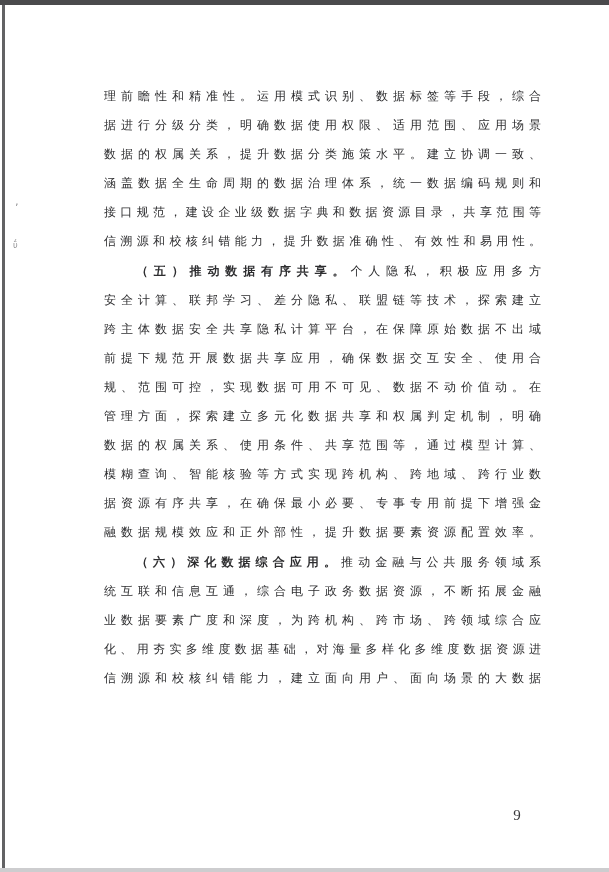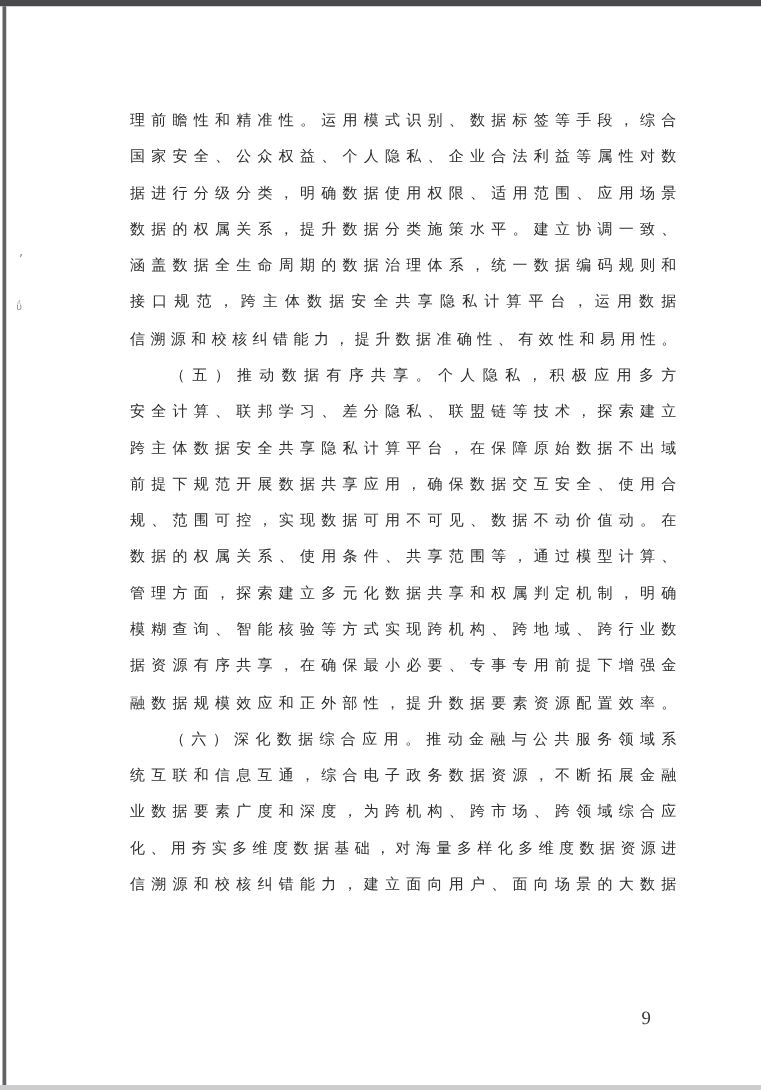--- a/index.html
+++ b/index.html
@@ -52,21 +52,21 @@
   .paragraph { margin: 0; padding: 0; }
   .line {
     height: 29.1px;
     line-height: 29.1px;
     text-align: justify;
     text-align-last: justify;
     -moz-text-align-last: justify;
     overflow: hidden;
   }
   .line.indent { text-indent: 32px; }
-  .line strong { font-weight: 400; }
+  .line strong { font-weight: 700; }
   .page-number {
     position: absolute;
     left: 503px;
     top: 807px;
     width: 28px;
     text-align: center;
     font-size: 15px;
     color: #38383a;
   }
 </style>
@@ -76,35 +76,34 @@
 <div class="scan-edge-top"></div>
 <div class="scan-edge-left"></div>
 <div class="scan-edge-bottom"></div>
 
 <span class="scan-mark scan-mark-1">ʼ</span>
 <span class="scan-mark scan-mark-2">ΰ</span>
 
 <main class="text-block" id="doc-body">
     <div class="paragraph">
       <div class="line"><span>理前瞻性和精准性。运用模式识别、数据标签等手段，综合</span></div>
-      <div class="line"><span>国家安全、公众权益、个人隐私、企业合法利益等属性对数</span></div>
       <div class="line"><span>据进行分级分类，明确数据使用权限、适用范围、应用场景</span></div>
       <div class="line"><span>数据的权属关系，提升数据分类施策水平。建立协调一致、</span></div>
       <div class="line"><span>涵盖数据全生命周期的数据治理体系，统一数据编码规则和</span></div>
-      <div class="line"><span>接口规范，跨主体数据安全共享隐私计算平台，运用数据</span></div>
+      <div class="line"><span>接口规范，建设企业级数据字典和数据资源目录，共享范围等</span></div>
       <div class="line"><span>信溯源和校核纠错能力，提升数据准确性、有效性和易用性。</span></div>
     </div>
     <div class="paragraph">
       <div class="line indent"><strong>（五）推动数据有序共享。</strong><span>个人隐私，积极应用多方</span></div>
       <div class="line"><span>安全计算、联邦学习、差分隐私、联盟链等技术，探索建立</span></div>
       <div class="line"><span>跨主体数据安全共享隐私计算平台，在保障原始数据不出域</span></div>
       <div class="line"><span>前提下规范开展数据共享应用，确保数据交互安全、使用合</span></div>
       <div class="line"><span>规、范围可控，实现数据可用不可见、数据不动价值动。在</span></div>
+      <div class="line"><span>管理方面，探索建立多元化数据共享和权属判定机制，明确</span></div>
       <div class="line"><span>数据的权属关系、使用条件、共享范围等，通过模型计算、</span></div>
-      <div class="line"><span>管理方面，探索建立多元化数据共享和权属判定机制，明确</span></div>
       <div class="line"><span>模糊查询、智能核验等方式实现跨机构、跨地域、跨行业数</span></div>
       <div class="line"><span>据资源有序共享，在确保最小必要、专事专用前提下增强金</span></div>
       <div class="line"><span>融数据规模效应和正外部性，提升数据要素资源配置效率。</span></div>
     </div>
     <div class="paragraph">
       <div class="line indent"><strong>（六）深化数据综合应用。</strong><span>推动金融与公共服务领域系</span></div>
       <div class="line"><span>统互联和信息互通，综合电子政务数据资源，不断拓展金融</span></div>
       <div class="line"><span>业数据要素广度和深度，为跨机构、跨市场、跨领域综合应</span></div>
       <div class="line"><span>化、用夯实多维度数据基础，对海量多样化多维度数据资源进</span></div>
       <div class="line"><span>信溯源和校核纠错能力，建立面向用户、面向场景的大数据</span></div>

